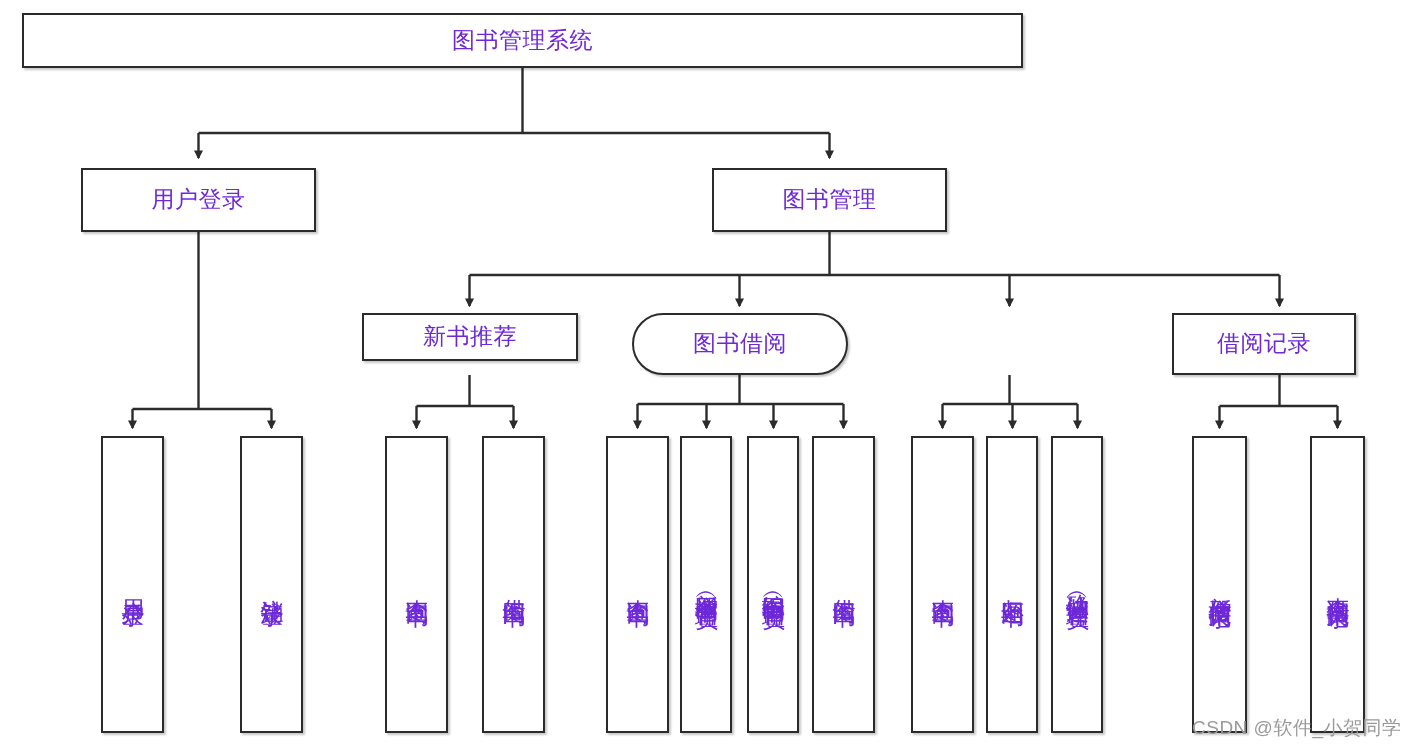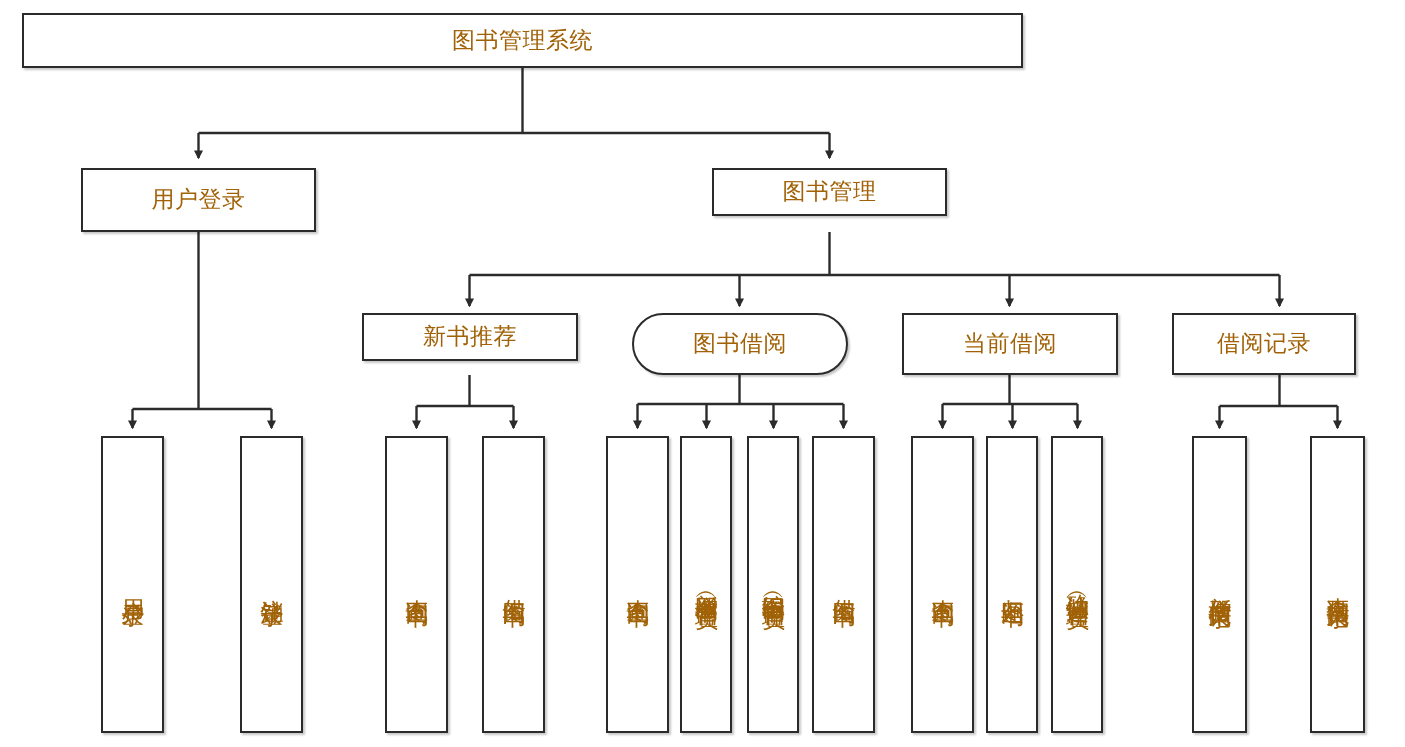--- a/index.html
+++ b/index.html
@@ -26,21 +26,21 @@
     pointer-events: none;
   }
   .node {
     position: absolute;
     box-sizing: border-box;
     border: 2px solid #2b2b2b;
     background: #ffffff;
     display: flex;
     align-items: center;
     justify-content: center;
-    color: #a16207;
+    color: #6d28d9;
     box-shadow: 2px 2px 2px rgba(0,0,0,0.22);
   }
   .node .lbl {
     display: block;
     text-align: center;
     line-height: 1.18;
     white-space: pre;
   }
   .node.horiz .lbl {
     font-size: 23px;
@@ -124,32 +124,29 @@
     </g>
   </svg>
 
   <div class="node root horiz" style="left:22px; top:13px; width:1001px; height:55px;">
     <span class="lbl">图书管理系统</span>
   </div>
 
   <div class="node horiz" style="left:81px; top:168px; width:235px; height:64px;">
     <span class="lbl">用户登录</span>
   </div>
-  <div class="node horiz" style="left:712px; top:168px; width:235px; height:48px;">
+  <div class="node horiz" style="left:712px; top:168px; width:235px; height:64px;">
     <span class="lbl">图书管理</span>
   </div>
 
   <div class="node horiz" style="left:362px; top:313px; width:216px; height:48px;">
     <span class="lbl">新书推荐</span>
   </div>
   <div class="node horiz" style="left:632px; top:313px; width:216px; height:62px;border-radius:31px;">
     <span class="lbl">图书借阅</span>
-  </div>
-  <div class="node horiz" style="left:902px; top:313px; width:216px; height:62px;">
-    <span class="lbl">当前借阅</span>
   </div>
   <div class="node horiz" style="left:1172px; top:313px; width:184px; height:62px;">
     <span class="lbl">借阅记录</span>
   </div>
 
   <div class="node vert" style="left:101px; top:436px; width:63px; height:297px;">
     <span class="lbl">用户登录</span>
   </div>
   <div class="node vert" style="left:240px; top:436px; width:63px; height:297px;">
     <span class="lbl">注销登录</span>
@@ -185,14 +182,15 @@
     <span class="lbl">确认归还（管理员）</span>
   </div>
 
   <div class="node vert" style="left:1192px; top:436px; width:55px; height:297px;">
     <span class="lbl">新增借阅记录</span>
   </div>
   <div class="node vert" style="left:1310px; top:436px; width:55px; height:297px;">
     <span class="lbl">查询借阅记录</span>
   </div>
 
+  <div class="watermark" style="left:1192px; top:715px;">CSDN @软件_小贺同学</div>
 
 </div>
 
 </body></html>

